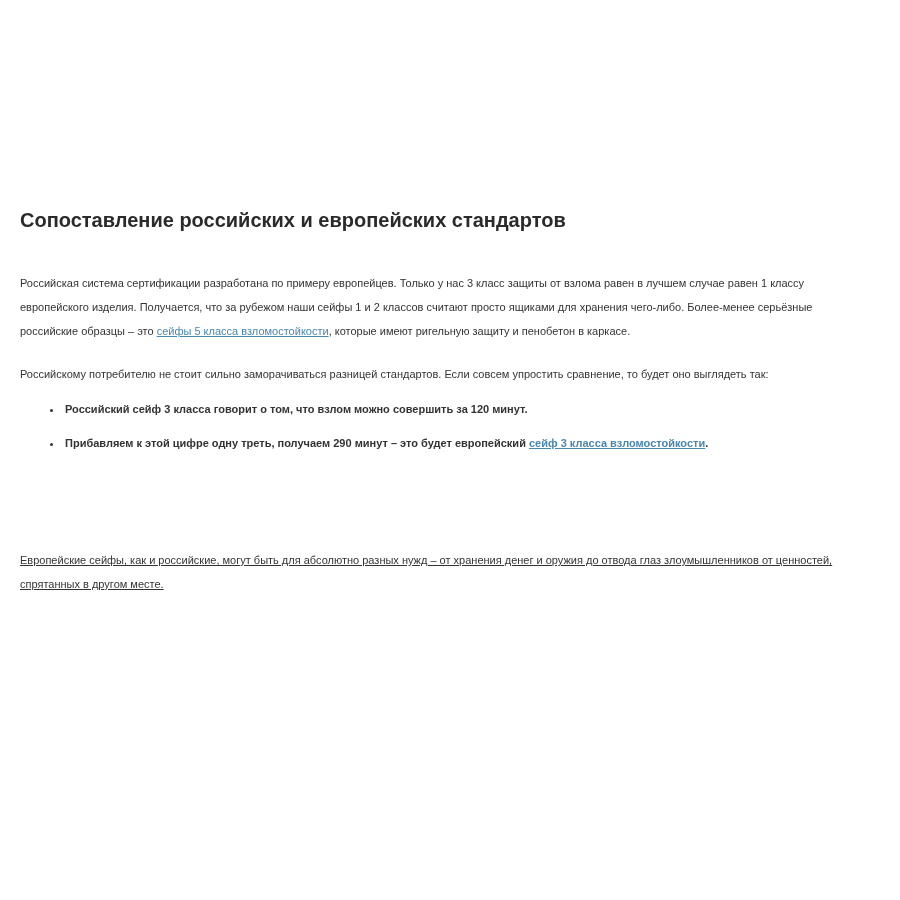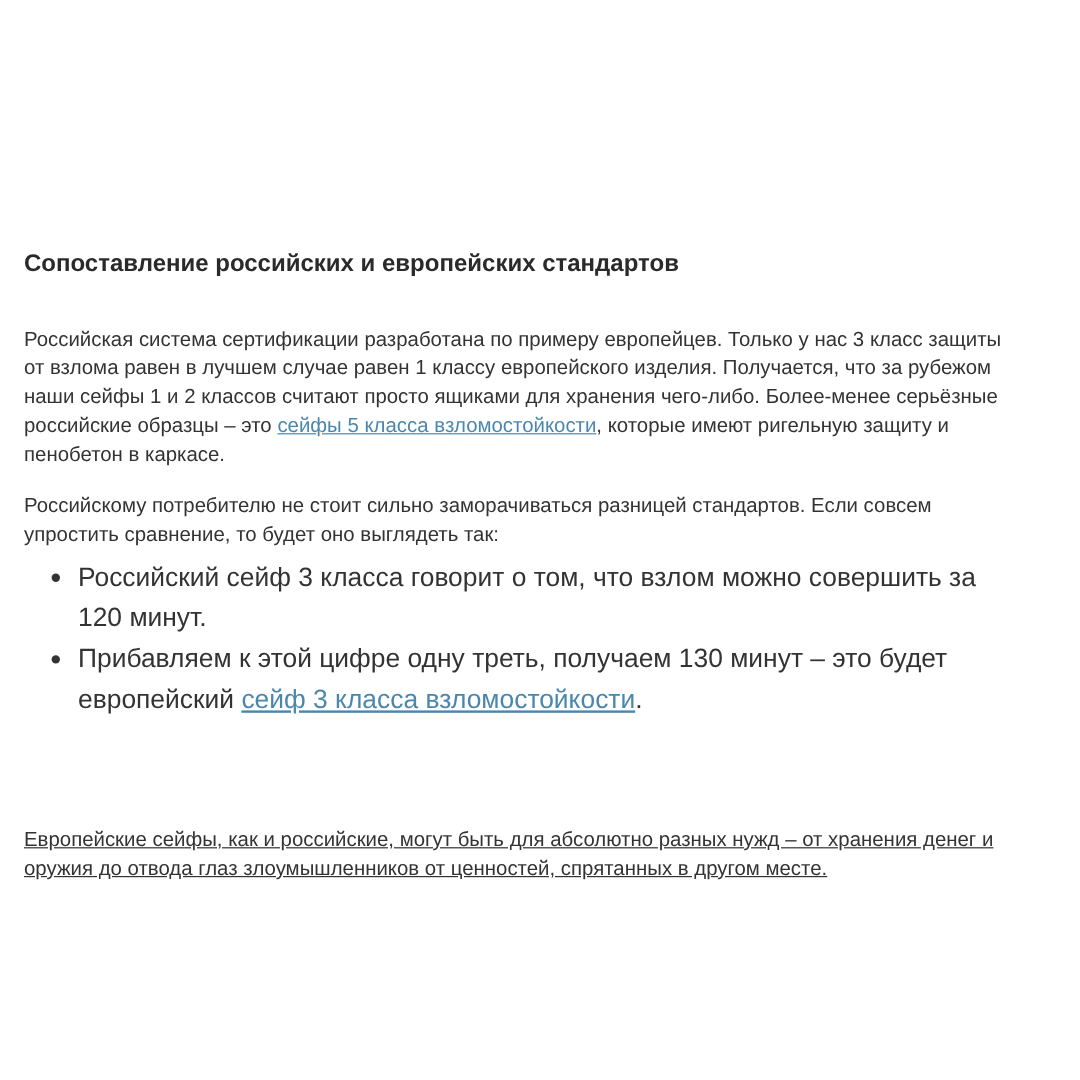--- a/index.html
+++ b/index.html
@@ -27,32 +27,33 @@
   }
   h1.article-title {
     margin: 0;
     font-size: 20px;
     line-height: 24px;
     font-weight: bold;
     color: var(--heading);
   }
   p.para {
     margin: 0;
-    font-size: 17px;
+    font-size: 11px;
     line-height: 24px;
     color: var(--text);
   }
   p.para-1 { margin-top: 39px; }
   p.para-2 { margin-top: 19px; }
   ul.comparison-list {
     margin: 6px 0 0 0;
     padding: 0 0 0 43px;
-    font-size: 22px;
+    font-size: 11px;
     line-height: 34px;
     color: var(--text);
+    font-weight: bold;
   }
   ul.comparison-list li { padding-left: 2px; }
   p.para-3 { margin-top: 88px; text-decoration: underline; }
   a.inline-link {
     color: var(--link);
     text-decoration: underline;
     text-decoration-color: var(--link);
     cursor: pointer;
   }
 </style>
@@ -61,17 +62,17 @@
 
 <main class="page">
   <h1 class="article-title">Сопоставление российских и европейских стандартов</h1>
 
   <p class="para para-1"><span>Российская система сертификации разработана по примеру европейцев. Только у нас 3 класс защиты от взлома равен в лучшем случае равен 1 классу европейского изделия. Получается, что за рубежом наши сейфы 1 и 2 классов считают просто ящиками для хранения чего-либо. Более-менее серьёзные российские образцы – это </span><a class="inline-link" href="#">сейфы 5 класса взломостойкости</a><span>, которые имеют ригельную защиту и пенобетон в каркасе.</span></p>
 
   <p class="para para-2"><span>Российскому потребителю не стоит сильно заморачиваться разницей стандартов. Если совсем упростить сравнение, то будет оно выглядеть так:</span></p>
 
   <ul class="comparison-list">
     <li><span>Российский сейф 3 класса говорит о том, что взлом можно совершить за 120 минут.</span></li>
-    <li><span>Прибавляем к этой цифре одну треть, получаем 130 минут – это будет европейский </span><a class="inline-link" href="#">сейф 3 класса взломостойкости</a><span>.</span></li>
+    <li><span>Прибавляем к этой цифре одну треть, получаем 290 минут – это будет европейский </span><a class="inline-link" href="#">сейф 3 класса взломостойкости</a><span>.</span></li>
   </ul>
 
   <p class="para para-3"><span>Европейские сейфы, как и российские, могут быть для абсолютно разных нужд – от хранения денег и оружия до отвода глаз злоумышленников от ценностей, спрятанных в другом месте.</span></p>
 </main>
 
 </body></html>

